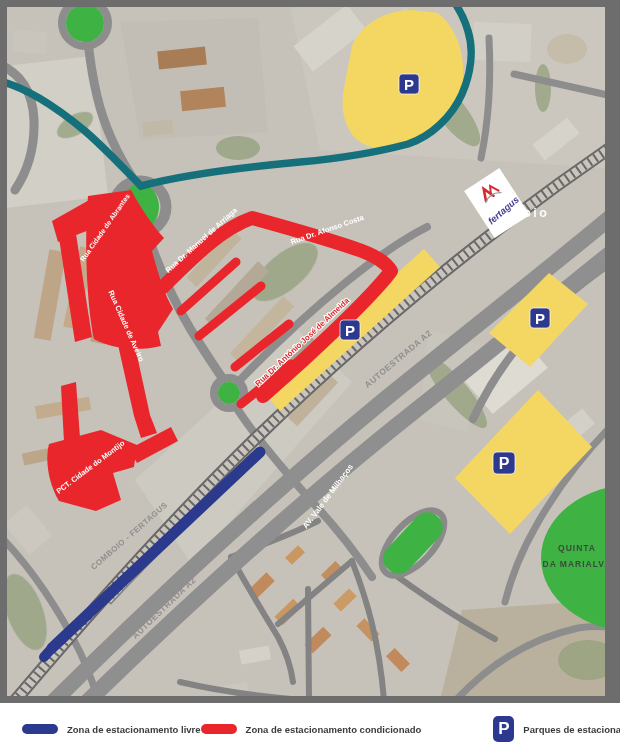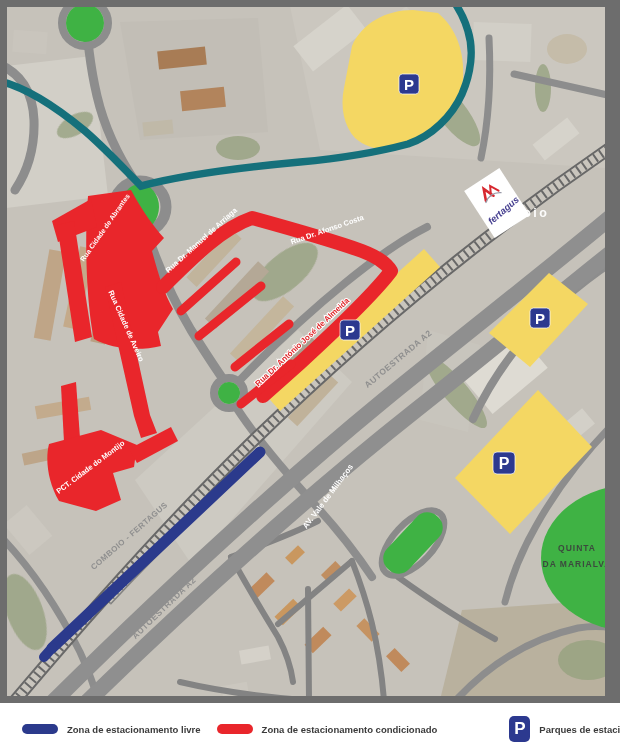--- a/index.html
+++ b/index.html
@@ -212,21 +212,21 @@
     <rect x="0" y="696" width="620" height="7"></rect>
   </g>
 </svg>
 </div>
 
 <div class="footer">
   <div class="legend-item" style="margin-left:22px;">
     <span class="swatch swatch-blue"></span>
     <span class="legend-label">Zona de estacionamento livre</span>
   </div>
-  <div class="legend-item" style="margin-left:16px;text-align:center;">
+  <div class="legend-item" style="text-align:center;">
     <span class="swatch swatch-red"></span>
     <span class="legend-label">Zona de estacionamento condicionado</span>
   </div>
   <div class="legend-item" style="margin-left:72px;">
     <span class="p-chip">P</span>
     <span class="legend-label">Parques de estacionamento da Fertagus</span>
   </div>
 </div>
 
 </body></html>

